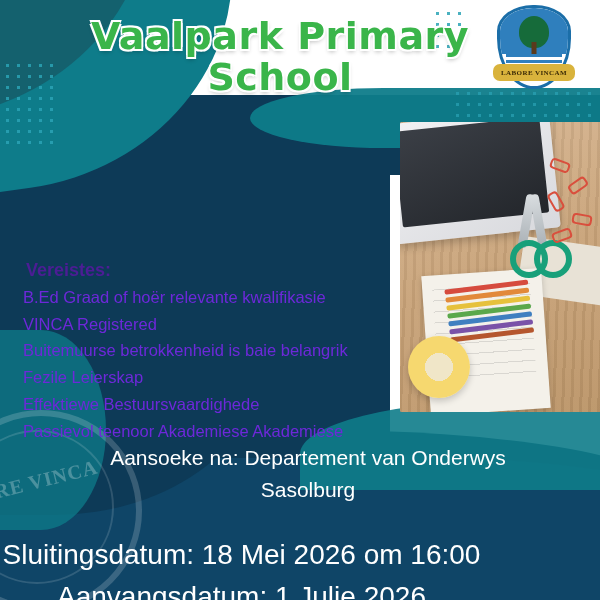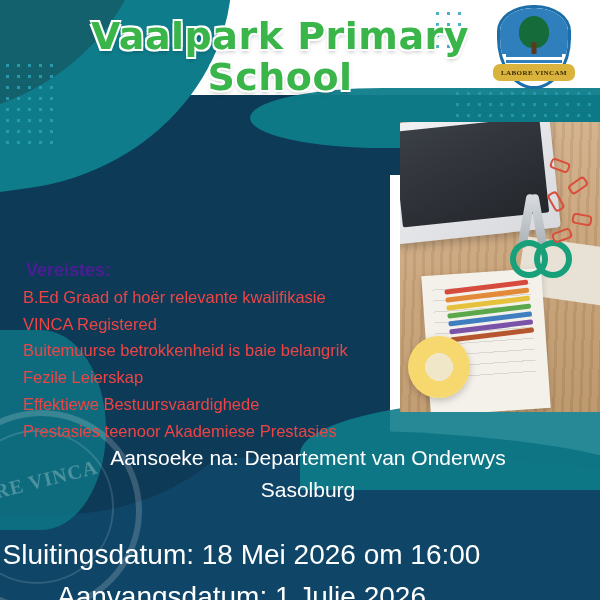--- a/index.html
+++ b/index.html
@@ -365,21 +365,21 @@
     top: 260px;
     color: #4c1d95;
     font-weight: bold;
     font-size: 18px;
   }
   .req-list {
     position: absolute;
     left: 23px;
     top: 284px;
     width: 400px;
-    color: #ef4444;
+    color: #6d28d9;
     font-size: 16.5px;
     line-height: 1.62;
   }
 
   .contact {
     position: absolute;
     left: 8px;
     top: 442px;
     width: 600px;
     text-align: center;
@@ -470,21 +470,21 @@
   <div class="school-name">Vaalpark Primary School</div>
 
 
   <div class="req-title">Vereistes:</div>
   <div class="req-list">
     <div>B.Ed Graad of hoër relevante kwalifikasie</div>
     <div>VINCA Registered</div>
     <div>Buitemuurse betrokkenheid is baie belangrik</div>
     <div>Fezile Leierskap</div>
     <div>Effektiewe Bestuursvaardighede</div>
-    <div>Prestasies teenoor Akademiese Prestasies</div>
+    <div>Passievol teenoor Akademiese Akademiese</div>
   </div>
 
   <div class="contact">
     <div>Aansoeke na: Departement van Onderwys</div>
     <div>Sasolburg</div>
   </div>
 
   <div class="dates">
     <div>Sluitingsdatum: 18 Mei 2026 om 16:00</div>
     <div>Aanvangsdatum: 1 Julie 2026</div>

